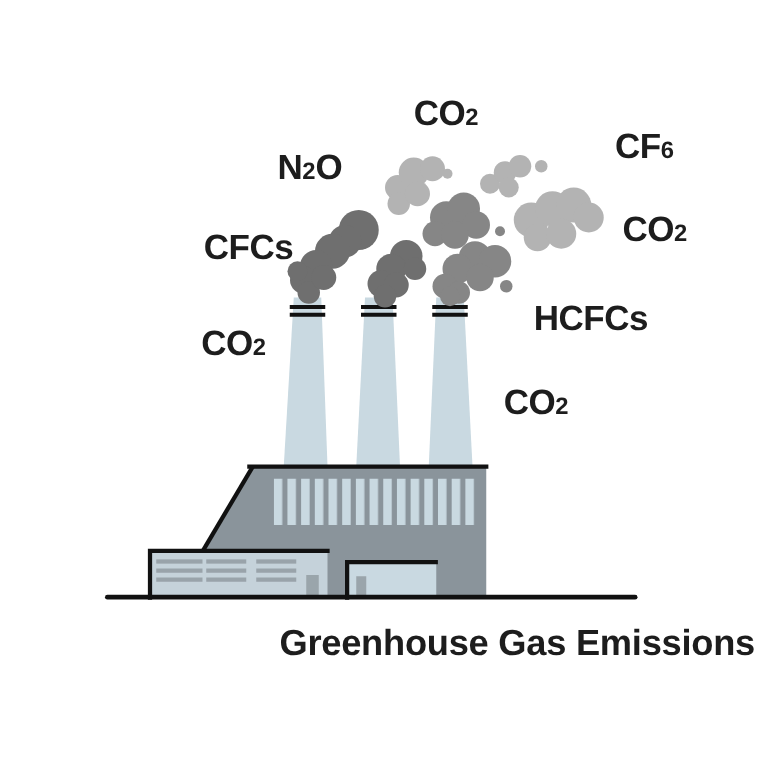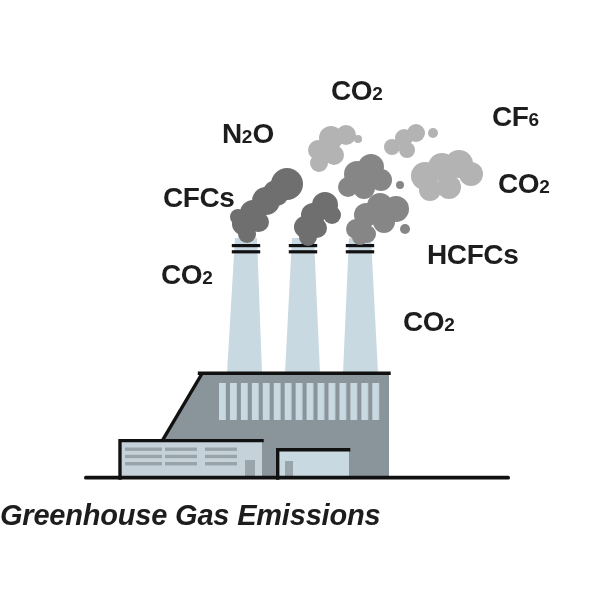--- a/index.html
+++ b/index.html
@@ -14,23 +14,23 @@
 
   .gas-label {
     position: absolute;
     font-size: 28px; font-weight: 700; line-height: 1;
     color: var(--ink); letter-spacing: -0.4px; white-space: nowrap;
   }
   .gas-label .sub { font-size: 0.68em; vertical-align: baseline; letter-spacing: 0; }
 
   .caption {
     position: absolute; left: 0; top: 500px; width: 604px;
-    text-align: left;
+    text-align: right;
     font-size: 29px; font-weight: 700; line-height: 1.1;
-    color: var(--ink); letter-spacing: -0.2px; font-style: italic;
+    color: var(--ink); letter-spacing: -0.2px;
   }
 
   
   .chimney  { fill: var(--panel); }
   .band     { fill: var(--outline); }
   .bld      { fill: var(--building); }
   .edge     { stroke: var(--outline); stroke-width: 3.4; fill: none; stroke-linecap: square; }
   .winbar   { fill: var(--panel); }
   .annex-f  { fill: var(--annex); }
   .door-f   { fill: var(--panel); }

